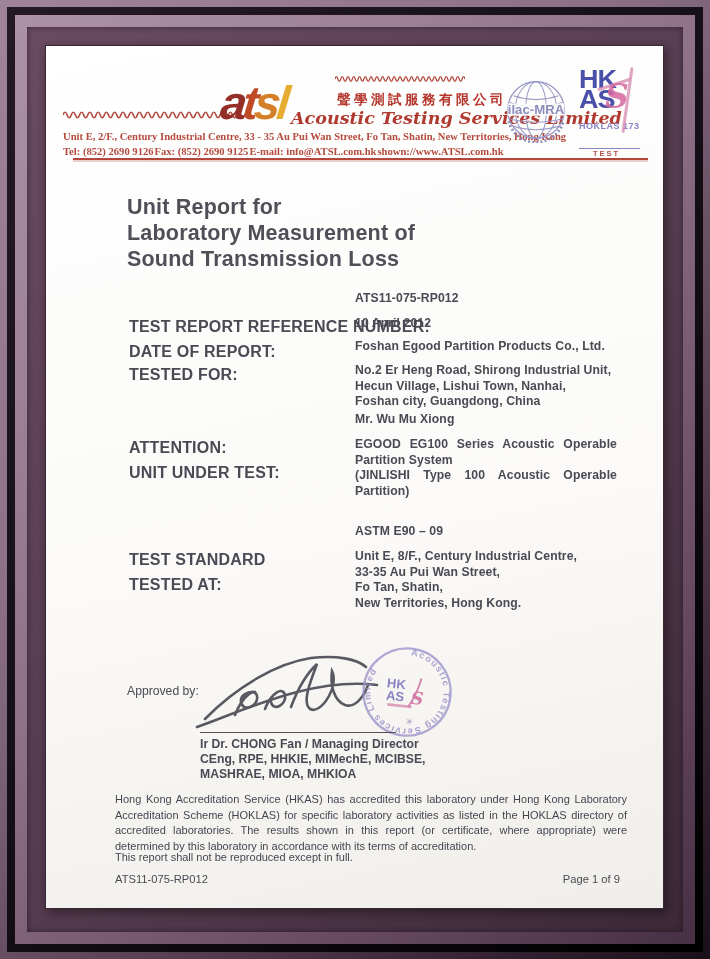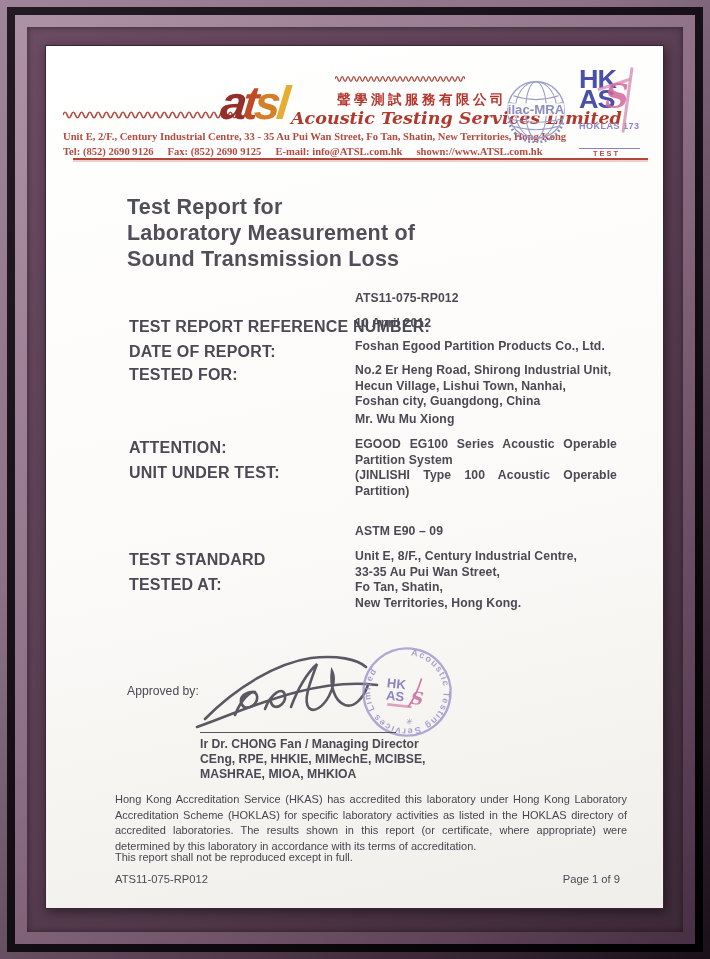--- a/index.html
+++ b/index.html
@@ -12,21 +12,21 @@
   .abs{position:absolute;}
   
   .logo-word{position:absolute;left:176px;top:34px;font-style:italic;font-weight:bold;font-size:47px;letter-spacing:-4px;transform:skewX(-6deg);line-height:1;}
   .logo-word span:nth-child(1){color:#932f28;}
   .logo-word span:nth-child(2){color:#bf4b26;}
   .logo-word span:nth-child(3){color:#d47f28;}
   .logo-word span:nth-child(4){color:#e7ad33;}
   .cn-name{position:absolute;left:292px;top:46px;font-size:13.5px;font-weight:bold;color:#b5362c;letter-spacing:3.5px;white-space:nowrap;}
   .en-name{position:absolute;left:246px;top:63px;font-family:"DejaVu Serif","Liberation Serif",serif;font-style:italic;font-weight:bold;font-size:17.5px;color:#b13a30;white-space:nowrap;}
   .hdr-addr{position:absolute;left:18px;top:86px;font-family:"Liberation Serif",serif;font-weight:bold;font-size:10.6px;color:#b54a3e;white-space:nowrap;}
-  .hdr-contact{position:absolute;left:18px;top:101px;font-family:"Liberation Serif",serif;font-weight:bold;font-size:10.6px;color:#b54a3e;white-space:nowrap;display:flex;gap:14px;}
+  .hdr-contact{position:absolute;left:18px;top:101px;font-family:"Liberation Serif",serif;font-weight:bold;font-size:10.6px;color:#b54a3e;white-space:nowrap;display:flex;gap:1px;}
   .red-rule{position:absolute;left:28px;top:113px;width:575px;height:2px;background:#b2463a;box-shadow:0 2px 0 rgba(178,70,58,.25);}
   .hkas{position:absolute;left:534px;top:24px;width:70px;}
   .hkas .blue{font-weight:bold;font-size:27px;line-height:21px;color:#4a50a8;letter-spacing:-1px;transform:scaleY(.95);}
   .hkas .sub1{margin-top:10px;font-size:9px;font-weight:bold;color:#8a82c5;letter-spacing:.5px;border-bottom:1px solid #8a82c5;display:inline-block;padding-bottom:17px;}
   .hkas .sub2{font-size:7.5px;font-weight:bold;color:#b05050;letter-spacing:2px;margin-left:14px;}
   .pinkS{position:absolute;left:26px;top:8px;font-family:"DejaVu Serif",serif;font-style:italic;font-weight:bold;font-size:33px;color:#d4679f;opacity:.85;}
   .pinkSwoosh{position:absolute;left:47px;top:-2px;width:3px;height:66px;background:#d88fb4;transform:rotate(8deg);opacity:.8;border-radius:2px;}
   .pinkBar{position:absolute;left:18px;top:14px;width:34px;height:3px;background:#d88fb4;transform:rotate(-18deg);opacity:.8;}
   
   .title{position:absolute;left:82px;top:149px;font-size:21.5px;font-weight:bold;color:#514e58;line-height:26px;letter-spacing:.2px;}
@@ -95,21 +95,21 @@
         </div>
         <div class="pinkSwoosh"></div>
         <div class="pinkBar"></div>
         <div class="pinkS">S</div>
       </div>
       <div class="sub1">HOKLAS 173</div>
       <div class="sub2">TEST</div>
     </div>
 
     <div class="title">
-      <div>Test Report for</div>
+      <div>Unit Report for</div>
       <div>Laboratory Measurement of</div>
       <div>Sound Transmission Loss</div>
     </div>
 
     <div class="lbl" style="top:246px">TEST REPORT REFERENCE NUMBER:</div>
     <div class="val" style="top:246px">ATS11-075-RP012</div>
 
     <div class="lbl" style="top:271px">DATE OF REPORT:</div>
     <div class="val" style="top:271px">10 April 2012</div>
 

